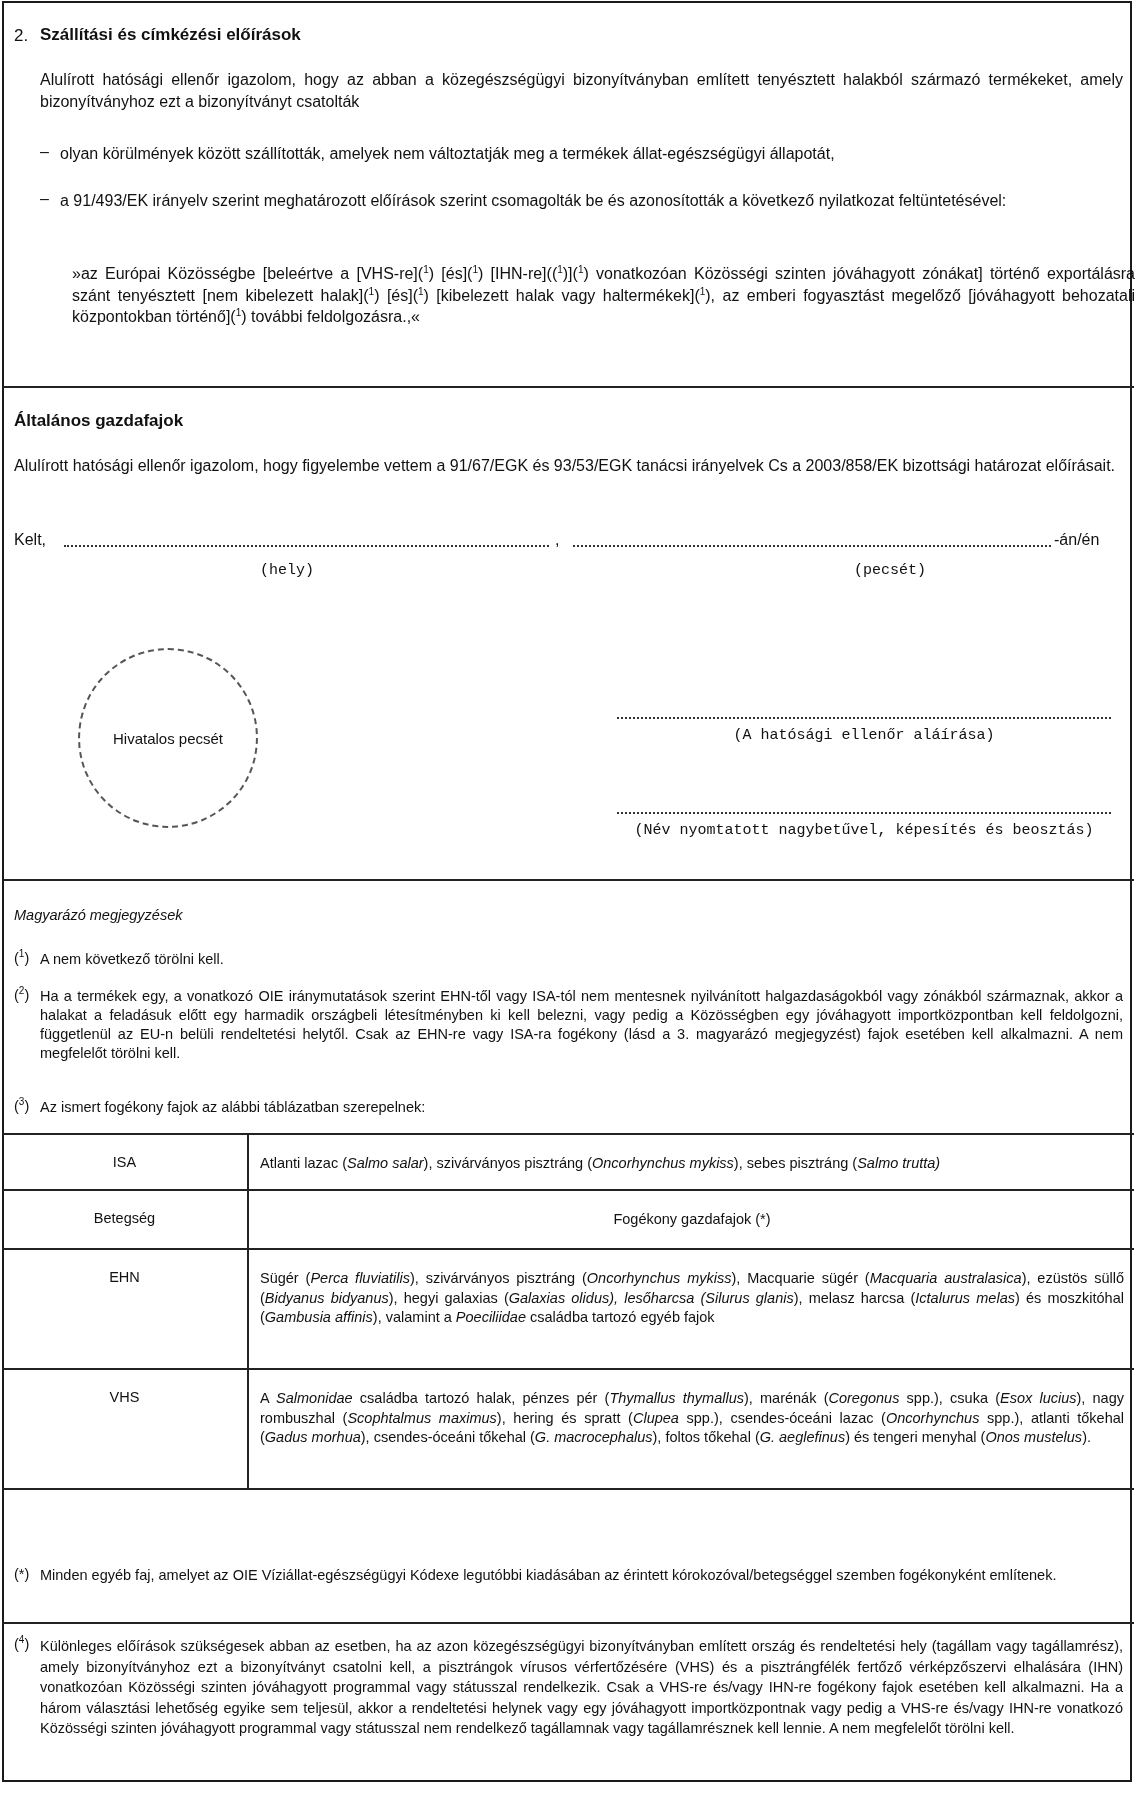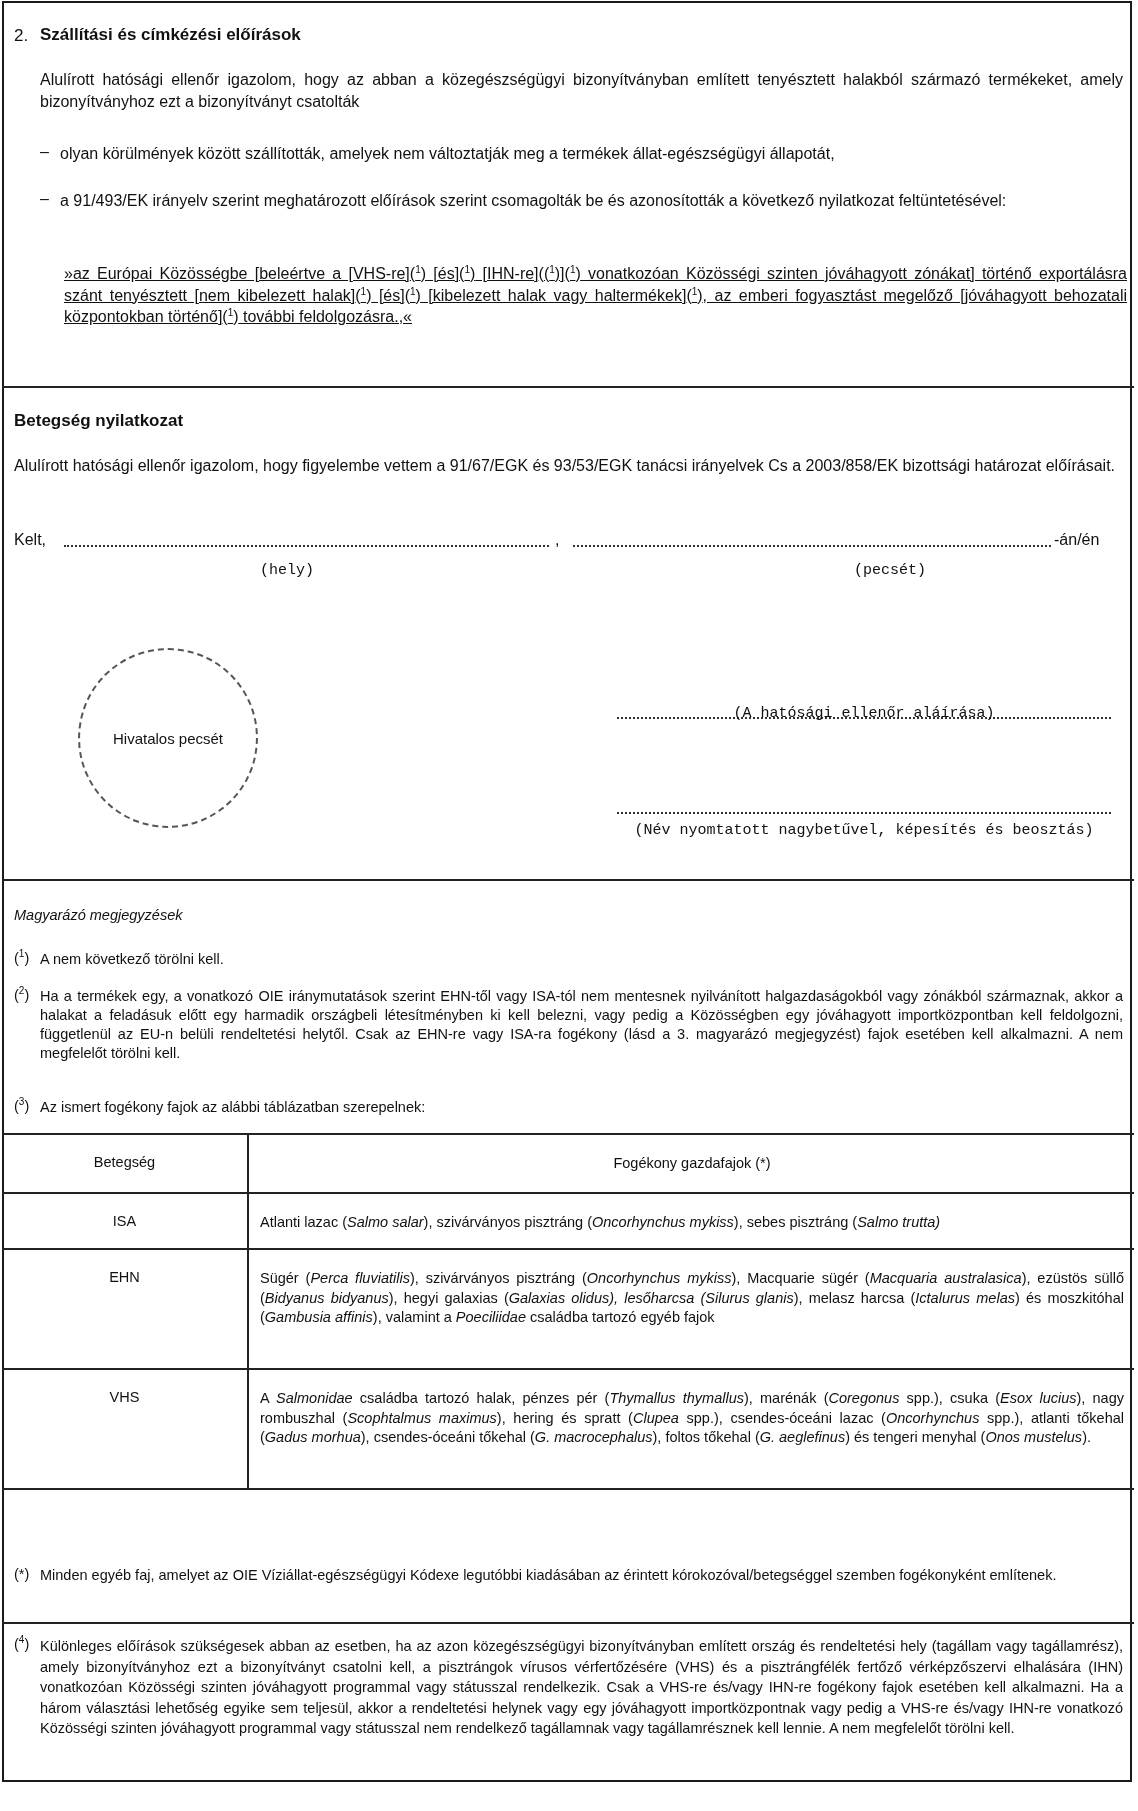--- a/index.html
+++ b/index.html
@@ -36,68 +36,68 @@
 <div class="h" style="left:40px; top:25px;">Szállítási és címkézési előírások</div>
 
 <div class="blk last-left" style="left:40px; top:69px; width:1083px;">Alulírott hatósági ellenőr igazolom, hogy az abban a közegészségügyi bizonyítványban említett tenyésztett halakból származó termékeket, amely bizonyítványhoz ezt a bizonyítványt csatolták</div>
 
 <div class="dash" style="left:40px; top:143px;">–</div>
 <div class="blk last-left" style="left:60px; top:143px; width:1063px;">olyan körülmények között szállították, amelyek nem változtatják meg a termékek állat-egészségügyi állapotát,</div>
 
 <div class="dash" style="left:40px; top:190px;">–</div>
 <div class="blk last-left" style="left:60px; top:190px; width:1063px;">a 91/493/EK irányelv szerint meghatározott előírások szerint csomagolták be és azonosították a következő nyilatkozat feltüntetésével:</div>
 
-<div class="blk last-left" style="left:64px; top:263px; width:1063px;text-decoration:underline;">
+<div class="blk last-left" style="left:72px; top:263px; width:1063px;">
   <span>»az Európai Közösségbe [beleértve a [VHS-re]</span><span>(</span><sup>1</sup><span>)</span><span> [és]</span><span>(</span><sup>1</sup><span>)</span><span> [IHN-re]</span><span>(</span><span>(</span><sup>1</sup><span>)]</span><span>(</span><sup>1</sup><span>)</span><span> vonatkozóan Közösségi szinten jóváhagyott zónákat] történő exportálásra szánt tenyésztett [nem kibelezett halak]</span><span>(</span><sup>1</sup><span>)</span><span> [és]</span><span>(</span><sup>1</sup><span>)</span><span> [kibelezett halak vagy haltermékek]</span><span>(</span><sup>1</sup><span>)</span><span>, az emberi fogyasztást megelőző [jóváhagyott behozatali központokban történő]</span><span>(</span><sup>1</sup><span>)</span><span> további feldolgozásra.,«</span>
 </div>
 
 <div class="hr" style="top:386px;"></div>
 
-<div class="h" style="left:14px; top:411px;">Betegség nyilatkozat</div>
+<div class="h" style="left:14px; top:411px;">Általános gazdafajok</div>
 <div class="blk last-left" style="left:14px; top:455px; width:1109px;">Alulírott hatósági ellenőr igazolom, hogy figyelembe vettem a 91/67/EGK és 93/53/EGK tanácsi irányelvek Cs a 2003/858/EK bizottsági határozat előírásait.</div>
 
 <div class="blk" style="left:14px; top:529px;">Kelt,</div>
 <div class="dots" style="left:64px; top:545px; width:485px;"></div>
 <div class="blk" style="left:555px; top:529px;">,</div>
 <div class="dots" style="left:573px; top:545px; width:478px;"></div>
 <div class="blk" style="left:1054px; top:529px;">-án/én</div>
 <div class="caption" style="left:237px; top:562px; width:100px;">(hely)</div>
 <div class="caption" style="left:840px; top:562px; width:100px;">(pecsét)</div>
 
 <div class="stamp">
   <div class="stamp-label">Hivatalos pecsét</div>
 </div>
 
 <div class="dots" style="left:617px; top:717px; width:494px;"></div>
-<div class="caption" style="left:617px; top:705px; width:494px;">(A hatósági ellenőr aláírása)</div>
+<div class="caption" style="left:617px; top:727px; width:494px;">(A hatósági ellenőr aláírása)</div>
 <div class="dots" style="left:617px; top:812px; width:494px;"></div>
 <div class="caption" style="left:617px; top:822px; width:494px;">(Név nyomtatott nagybetűvel, képesítés és beosztás)</div>
 
 <div class="hr" style="top:879px;"></div>
 
 <div class="fn" style="left:14px; top:906px; font-style:italic;">Magyarázó megjegyzések</div>
 
 <div class="fn-num" style="left:14px; top:950px;">(<sup>1</sup>)</div>
 <div class="fn" style="left:40px; top:950px; width:1083px;">A nem következő törölni kell.</div>
 
 <div class="fn-num" style="left:14px; top:987px;">(<sup>2</sup>)</div>
 <div class="fn last-left" style="left:40px; top:987px; width:1083px;">Ha a termékek egy, a vonatkozó OIE iránymutatások szerint EHN-től vagy ISA-tól nem mentesnek nyilvánított halgazdaságokból vagy zónákból származnak, akkor a halakat a feladásuk előtt egy harmadik országbeli létesítményben ki kell belezni, vagy pedig a Közösségben egy jóváhagyott importközpontban kell feldolgozni, függetlenül az EU-n belüli rendeltetési helytől. Csak az EHN-re vagy ISA-ra fogékony (lásd a 3. magyarázó megjegyzést) fajok esetében kell alkalmazni. A nem megfelelőt törölni kell.</div>
 
 <div class="fn-num" style="left:14px; top:1098px;">(<sup>3</sup>)</div>
 <div class="fn" style="left:40px; top:1098px; width:1083px;">Az ismert fogékony fajok az alábbi táblázatban szerepelnek:</div>
 
 <table class="tbl">
   <tbody>
-      <tr style="height:59px;">
+      <tr style="height:56px;">
+    <td class="c1 rowpad">ISA</td>
+    <td class="c2 rowpad"><span>Atlanti lazac (</span><span class="ital">Salmo salar</span><span>), szivárványos pisztráng (</span><span class="ital">Oncorhynchus mykiss</span><span>), sebes pisztráng (</span><span class="ital">Salmo trutta)</span></td>
+  </tr>
+  <tr style="height:59px;">
     <td class="c1 rowpad">Betegség</td>
     <td class="c2 rowpad" style="text-align:center;">Fogékony gazdafajok (*)</td>
-  </tr>
-  <tr style="height:56px;">
-    <td class="c1 rowpad">ISA</td>
-    <td class="c2 rowpad"><span>Atlanti lazac (</span><span class="ital">Salmo salar</span><span>), szivárványos pisztráng (</span><span class="ital">Oncorhynchus mykiss</span><span>), sebes pisztráng (</span><span class="ital">Salmo trutta)</span></td>
   </tr>
   <tr style="height:120px;">
     <td class="c1 rowpad">EHN</td>
     <td class="c2 rowpad"><span>Sügér (</span><span class="ital">Perca fluviatilis</span><span>), szivárványos pisztráng (</span><span class="ital">Oncorhynchus mykiss</span><span>), Macquarie sügér (</span><span class="ital">Macquaria australasica</span><span>), ezüstös süllő (</span><span class="ital">Bidyanus bidyanus</span><span>), hegyi galaxias (</span><span class="ital">Galaxias olidus), lesőharcsa (Silurus glanis</span><span>), melasz harcsa (</span><span class="ital">Ictalurus melas</span><span>) és moszkitóhal (</span><span class="ital">Gambusia affinis</span><span>), valamint a </span><span class="ital">Poeciliidae</span><span> családba tartozó egyéb fajok</span></td>
   </tr>
   <tr style="height:120px;margin-top:17px;">
     <td class="c1 rowpad">VHS</td>
     <td class="c2 rowpad"><span>A </span><span class="ital">Salmonidae</span><span> családba tartozó halak, pénzes pér (</span><span class="ital">Thymallus thymallus</span><span>), marénák (</span><span class="ital">Coregonus</span><span> spp.), csuka (</span><span class="ital">Esox lucius</span><span>), nagy rombuszhal (</span><span class="ital">Scophtalmus maximus</span><span>), hering és spratt (</span><span class="ital">Clupea</span><span> spp.), csendes-óceáni lazac (</span><span class="ital">Oncorhynchus</span><span> spp.), atlanti tőkehal (</span><span class="ital">Gadus morhua</span><span>), csendes-óceáni tőkehal (</span><span class="ital">G. macrocephalus</span><span>), foltos tőkehal (</span><span class="ital">G. aeglefinus</span><span>) és tengeri menyhal (</span><span class="ital">Onos mustelus</span><span>).</span></td>
   </tr>
 </tbody>

